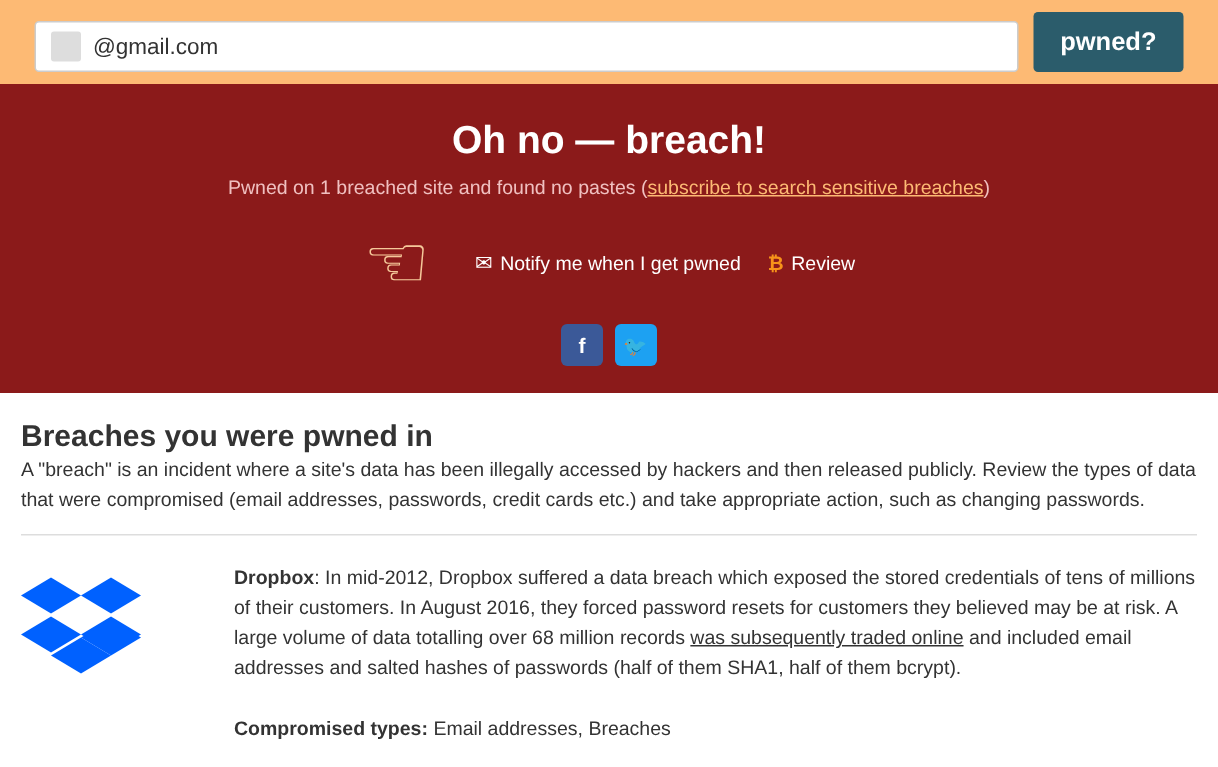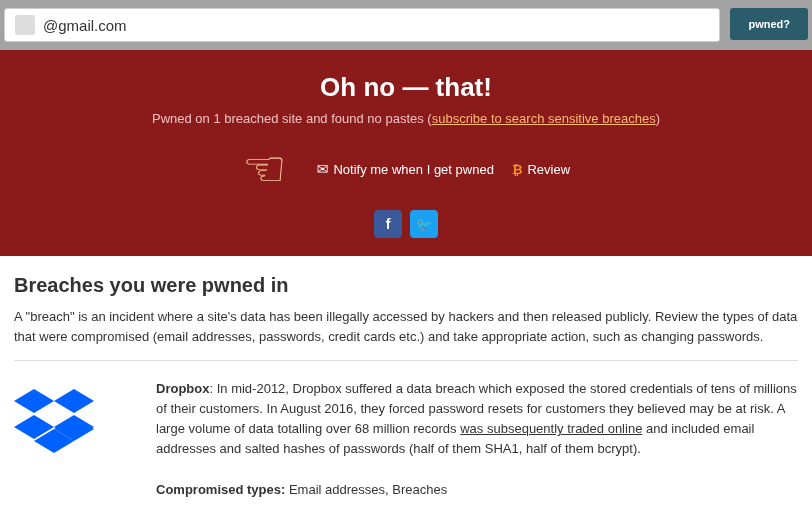--- a/index.html
+++ b/index.html
@@ -1,23 +1,23 @@
 <!DOCTYPE html>
 <html><head>
   <meta charset="utf-8">
   <style>
     * { margin: 0; padding: 0; box-sizing: border-box; }
     body { font-family: Arial, sans-serif; width: 812px; background: #fff; overflow-x: hidden; }
 
     
     .header {
-      background: #a3a3a3;
-      display: flex;
-      align-items: flex-start;
-      padding: 8px 4px;
+      background: #fdba74;
+      display: flex;
+      align-items: flex-end;
+      padding: 8px 23px;
       gap: 10px;
     }
     .search-box {
       flex: 1;
       display: flex;
       align-items: center;
       background: #fff;
       border: 1px solid #ccc;
       border-radius: 3px;
       padding: 6px 10px;
@@ -36,21 +36,21 @@
       font-size: 15px;
       color: #333;
       flex: 1;
       background: transparent;
     }
     .pwned-btn {
       background: #2b5c6b;
       color: #fff;
       border: none;
       padding: 10px 18px;
-      font-size: 11px;
+      font-size: 17px;
       font-weight: bold;
       border-radius: 3px;
       cursor: pointer;
       white-space: nowrap;
     }
 
     
     .result-section {
       background: #8b1a1a;
       color: #fff;
@@ -116,21 +116,20 @@
 
     
     .breaches-section {
       background: #fff;
       padding: 18px 14px;
     }
     .breaches-title {
       font-size: 20px;
       font-weight: bold;
       color: #333;
-      margin-bottom: 10px;
     }
     .breaches-desc {
       font-size: 13px;
       color: #333;
       line-height: 1.5;
       margin-bottom: 18px;
       border-bottom: 1px solid #ddd;
       padding-bottom: 14px;
     }
     .breach-item {
@@ -172,21 +171,21 @@
 
 <div class="header">
   <div class="search-box">
     <div class="favicon-placeholder"></div>
     <input class="url-input" type="text" value="@gmail.com" style="">
   </div>
   <button class="pwned-btn">pwned?</button>
 </div>
 
 <div class="result-section">
-  <div class="result-title">Oh no — that!</div>
+  <div class="result-title">Oh no — breach!</div>
   <div class="result-subtitle">
     Pwned on 1 breached site and found no pastes (<a href="#">subscribe to search sensitive breaches</a>)
   </div>
   <div style="display:flex;align-items:center;justify-content:center;gap:12px;">
     <span class="pointing-hand">☞</span>
     <div class="action-links">
       <a href="#" class="notify-link">
         <span style="font-size:14px;">✉</span>
         <span>Notify me when I get pwned</span>
       </a>

